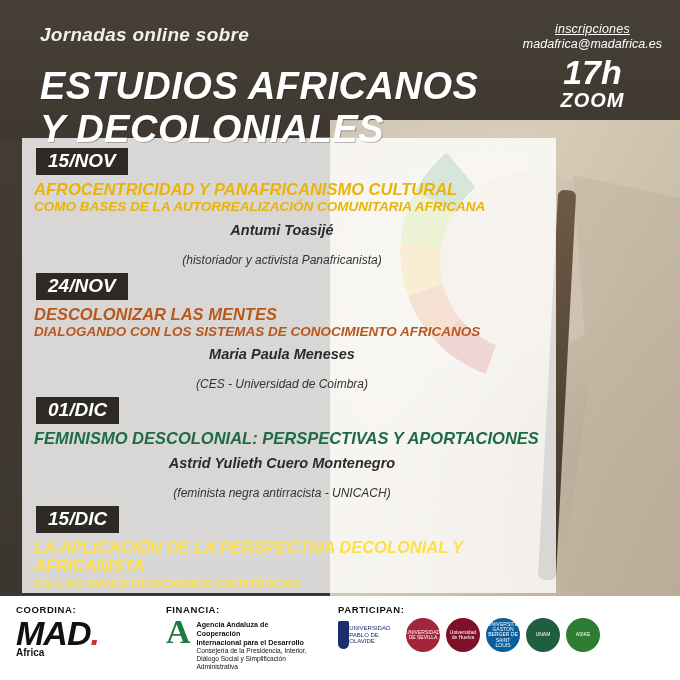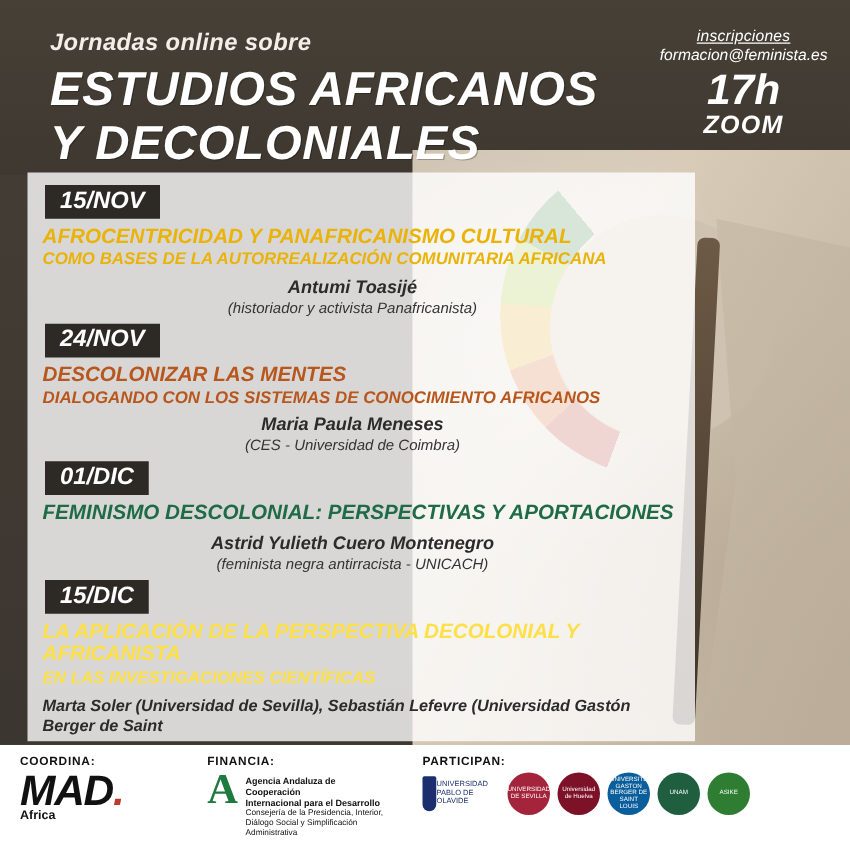--- a/index.html
+++ b/index.html
@@ -91,21 +91,21 @@
   .hdr { position:absolute; left:40px; top:24px; width:600px; z-index:5; }
   .kicker {
     color:#f3efe8; font-size:19px; font-weight:bold; font-style:italic;
     letter-spacing:.3px;
   }
   .title1, .title2 {
     color:#ffffff; font-weight:bold; font-style:italic;
     font-size:38px; line-height:1.08; letter-spacing:.5px;
     text-shadow: 1px 1px 0 rgba(0,0,0,.25);
   }
-  .title1 { margin-top:6px; }
+  .title1 { margin-top:20px; }
   .title2 { margin-top:2px; }
 
   .hdr-right {
     position:absolute; right:18px; top:22px; text-align:center; z-index:6;
     color:#ffffff;
   }
   .insc { font-size:12.5px; font-style:italic; letter-spacing:.2px;text-decoration:underline; }
   .mail { font-size:12.5px; font-style:italic; margin-top:1px; }
   .hour { font-size:34px; font-weight:bold; font-style:italic; line-height:1; margin-top:4px;}
   .zoom { font-size:20px; font-weight:bold; font-style:italic; letter-spacing:1px; }
@@ -127,21 +127,21 @@
   .sub {
     font-weight:bold; font-style:italic; font-size:13.5px;
     margin:1px 0 0 12px; line-height:1.12;
   }
   .speaker {
     font-weight:bold; font-style:italic; font-size:14.5px;
     color:#2b2b2b; text-align:center; margin-top:7px;
   }
   .affil {
     font-style:italic; font-size:12px; color:#333;
-    text-align:center; margin-top:1px;
+    text-align:center; margin-top:15px;
   }
   .speaker-left {
     font-weight:bold; font-style:italic; font-size:13px;
     color:#2b2b2b; margin:8px 0 0 12px; line-height:1.25;
   }
 
   .c-blue { color:#eab308; }
   .c-orange { color:#b8571d; }
   .c-green { color:#1f6b46; }
   .c-red { color:#fde047; }
@@ -203,21 +203,21 @@
   <div class="panel"></div>
 
   <div class="hdr">
     <div class="kicker">Jornadas online sobre</div>
     <div class="title1">ESTUDIOS AFRICANOS</div>
     <div class="title2">Y DECOLONIALES</div>
   </div>
 
   <div class="hdr-right">
     <div class="insc">inscripciones</div>
-    <div class="mail">formacion@feminista.es</div>
+    <div class="mail">madafrica@madafrica.es</div>
     <div class="hour">17h</div>
     <div class="zoom">ZOOM</div>
   </div>
 
   <div class="prog">
 
     <div class="block">
       <span class="datetag">15/NOV</span>
       <div class="ttl c-blue">AFROCENTRICIDAD Y PANAFRICANISMO CULTURAL</div>
       <div class="sub c-blue">COMO BASES DE LA AUTORREALIZACIÓN COMUNITARIA AFRICANA</div>

